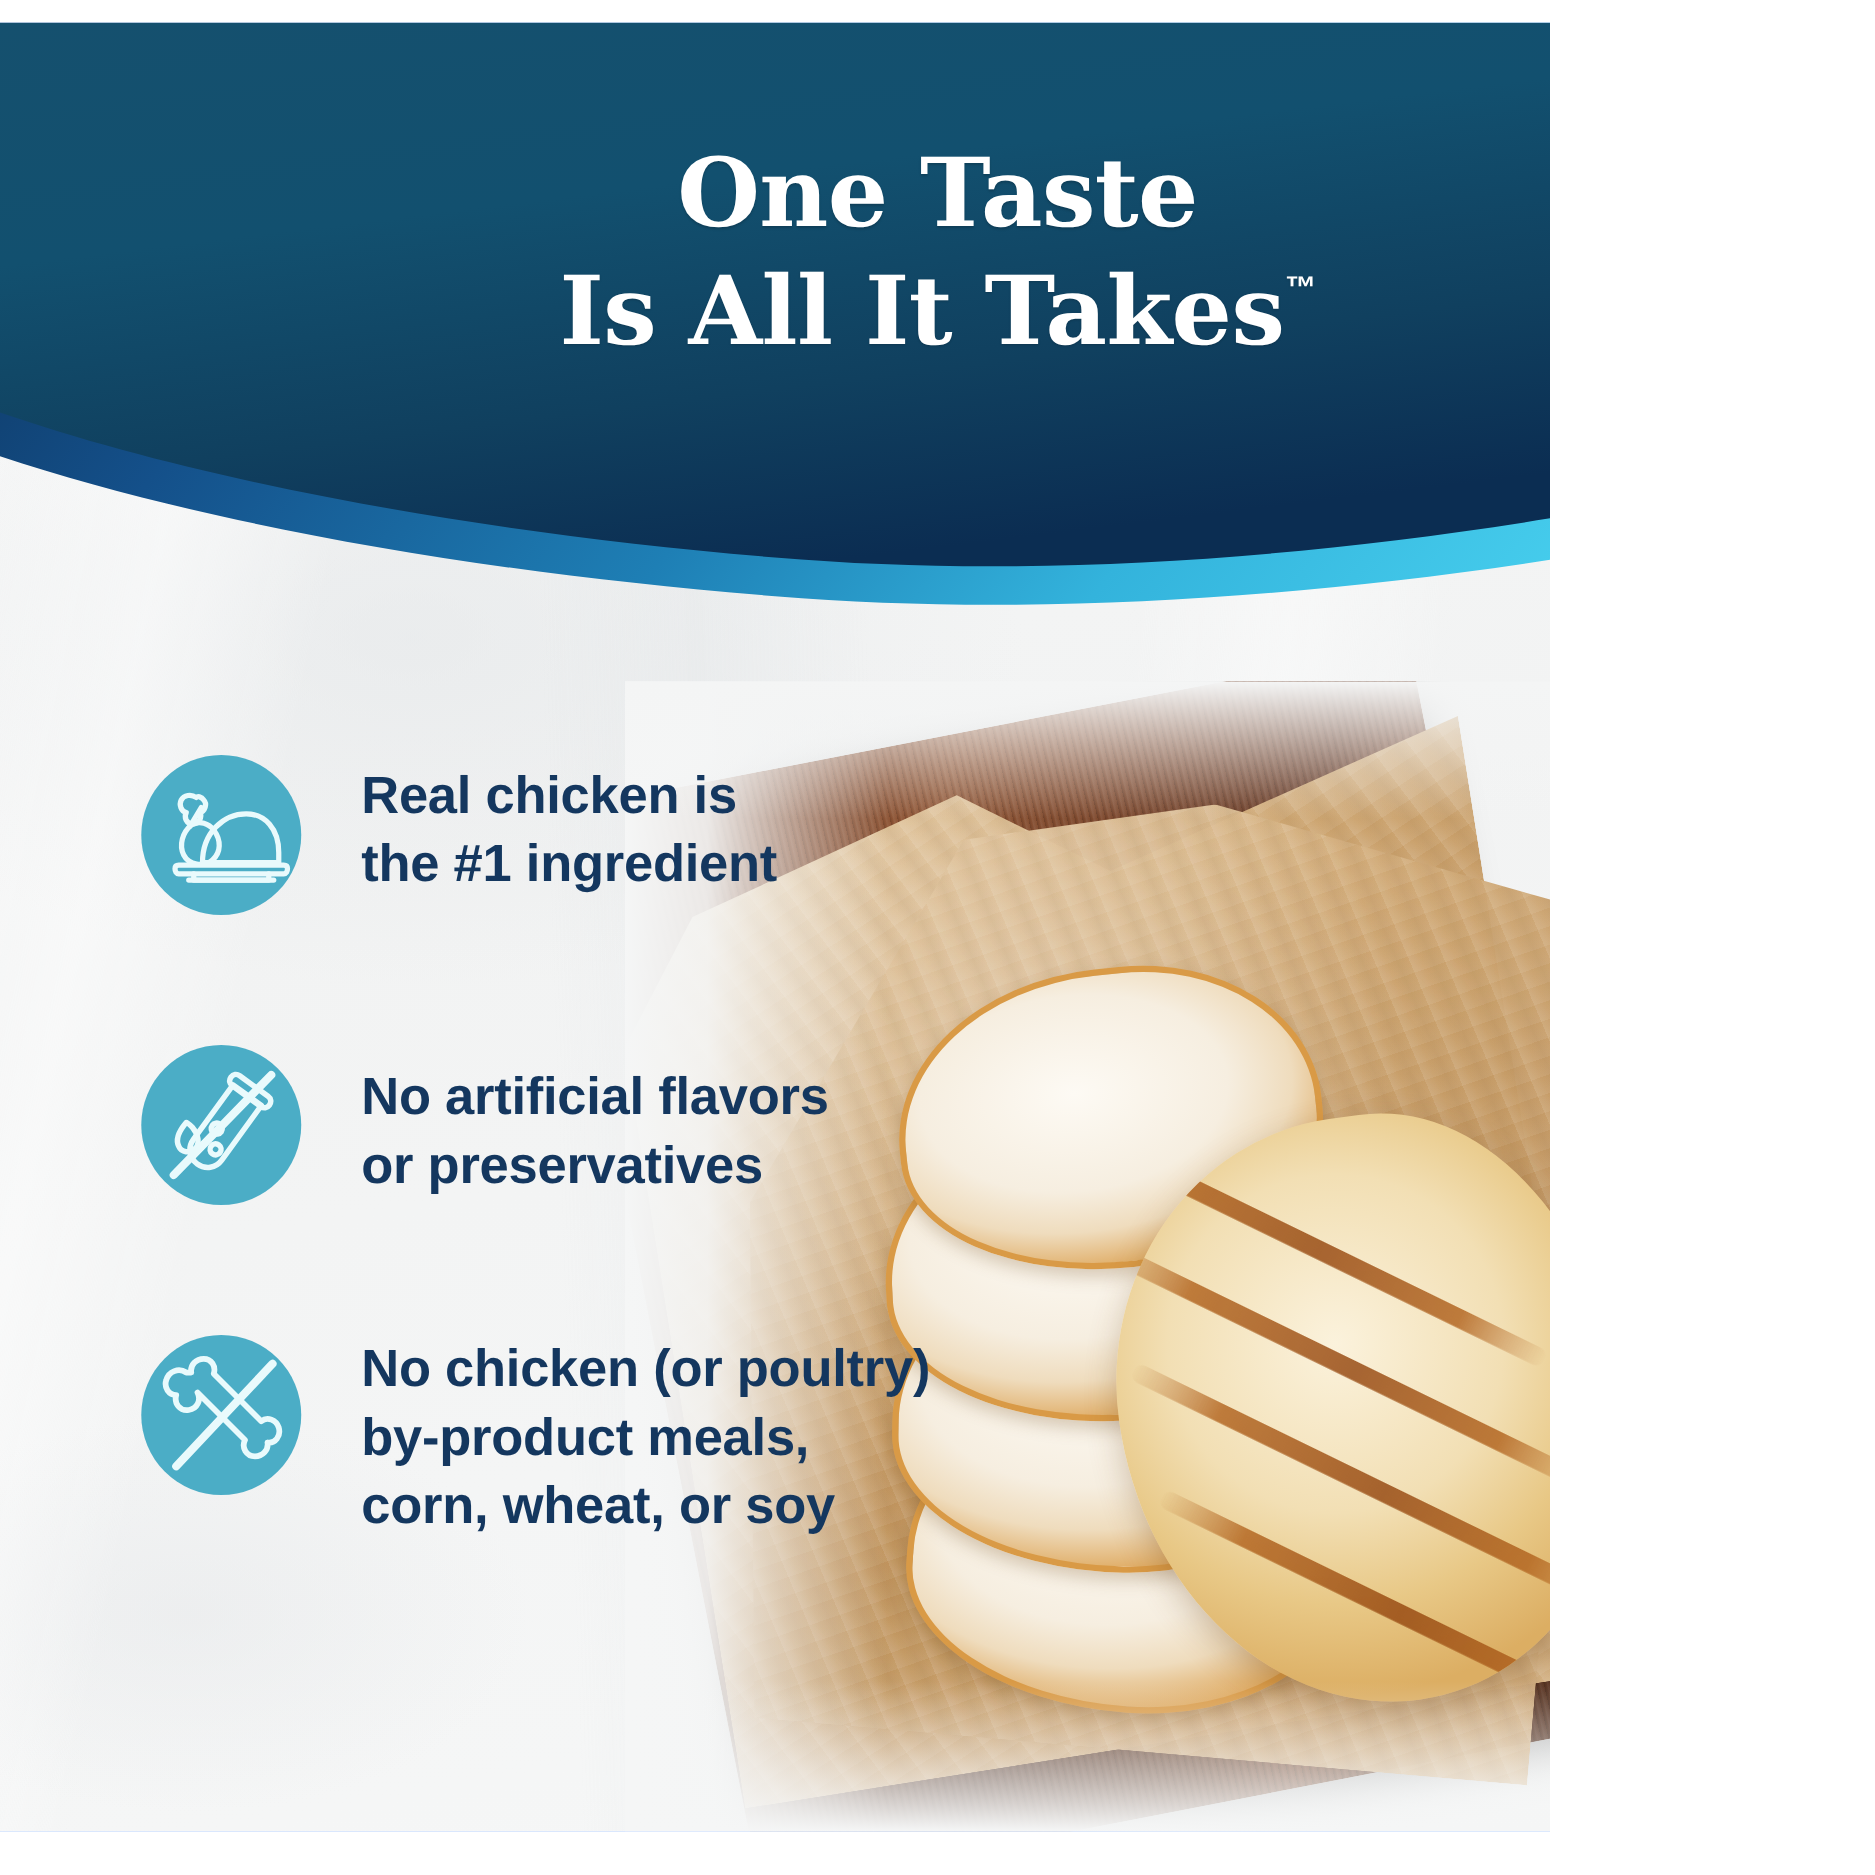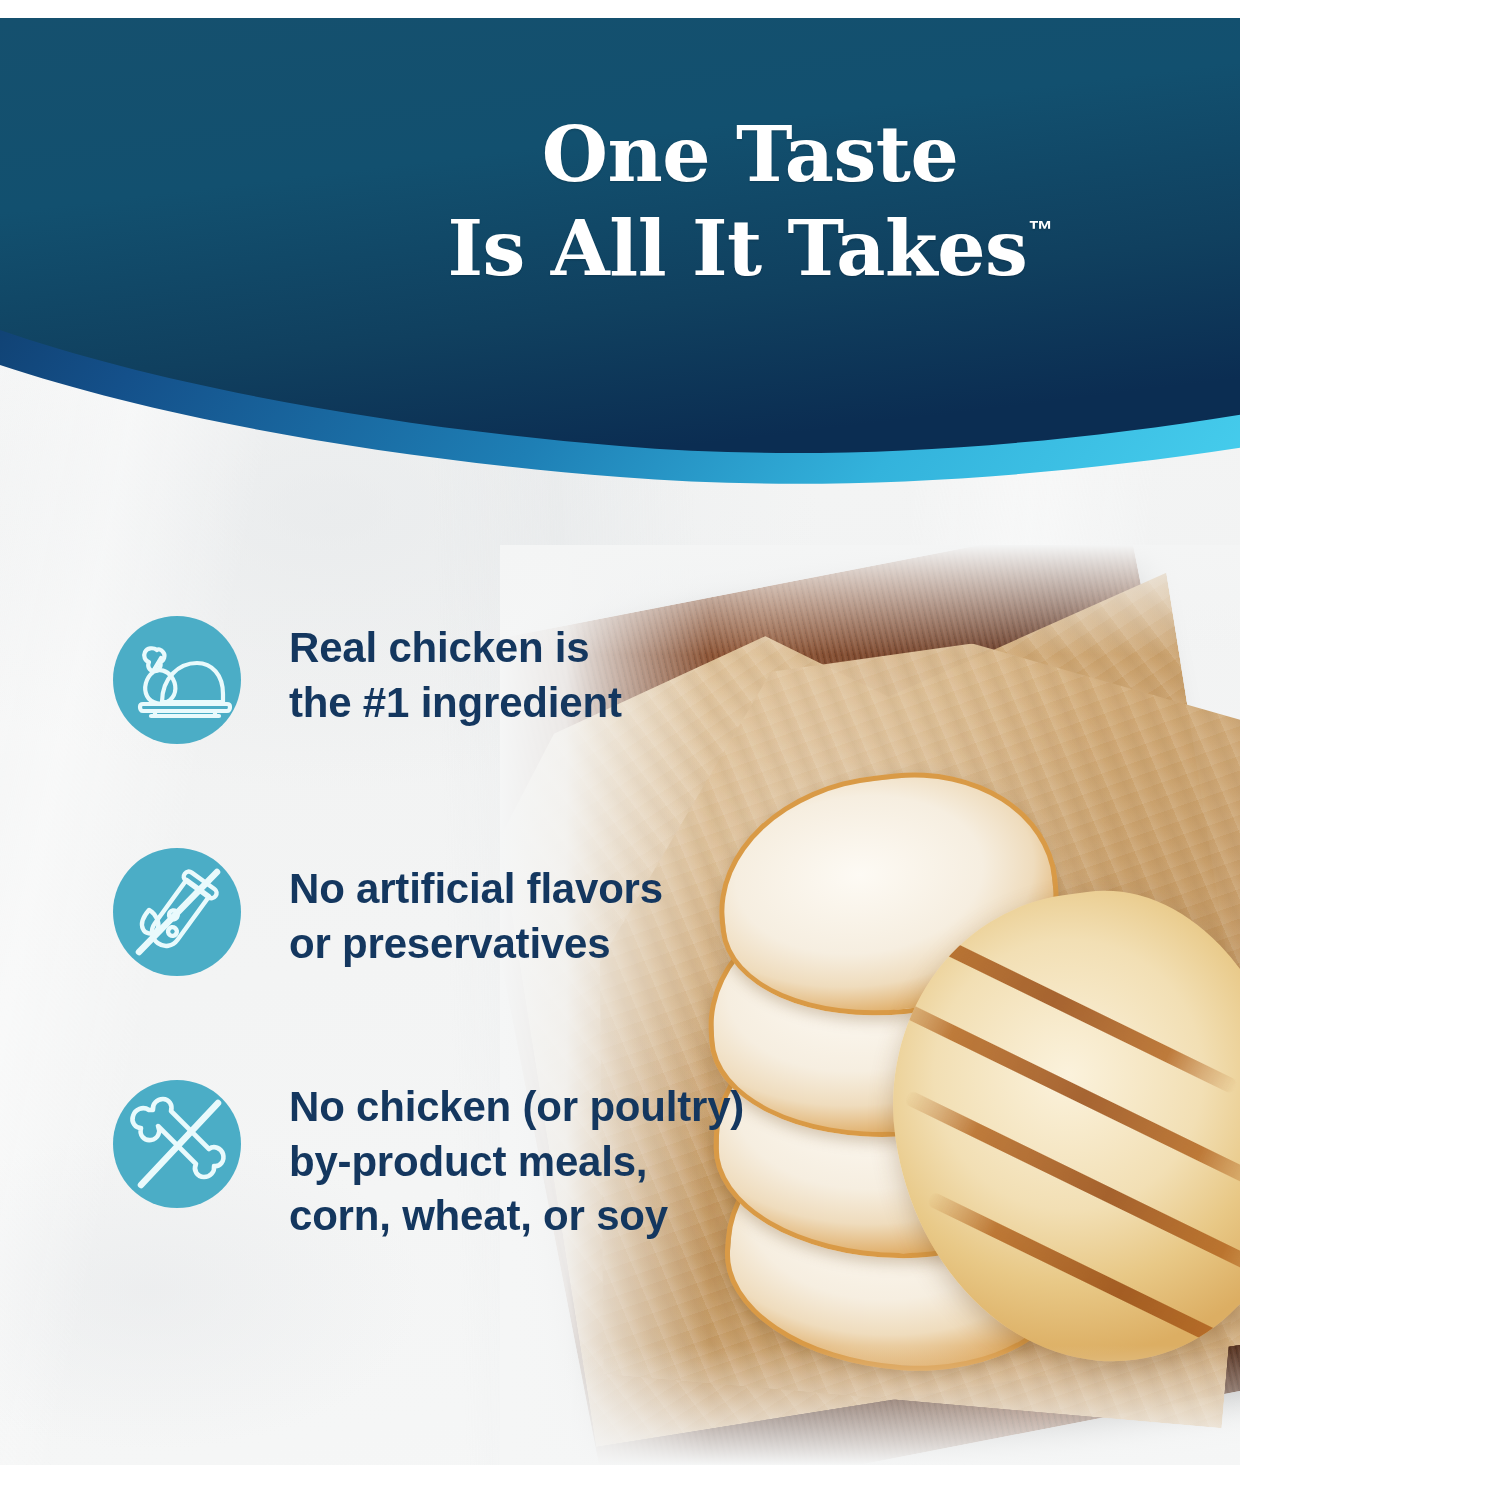--- a/index.html
+++ b/index.html
@@ -198,21 +198,20 @@
     z-index: 20; pointer-events: none;
   }
 
   
   .benefits {
     position: absolute;
     left: 113px;
     top: 604px;
     width: 790px;
     z-index: 8;
-    margin-top: 12px;
   }
   .benefit {
     display: flex;
     align-items: flex-start;
     margin-bottom: 104px;
   }
   .benefit:last-child { margin-bottom: 0; }
   .icon-circle {
     flex: 0 0 auto;
     width: 128px;

